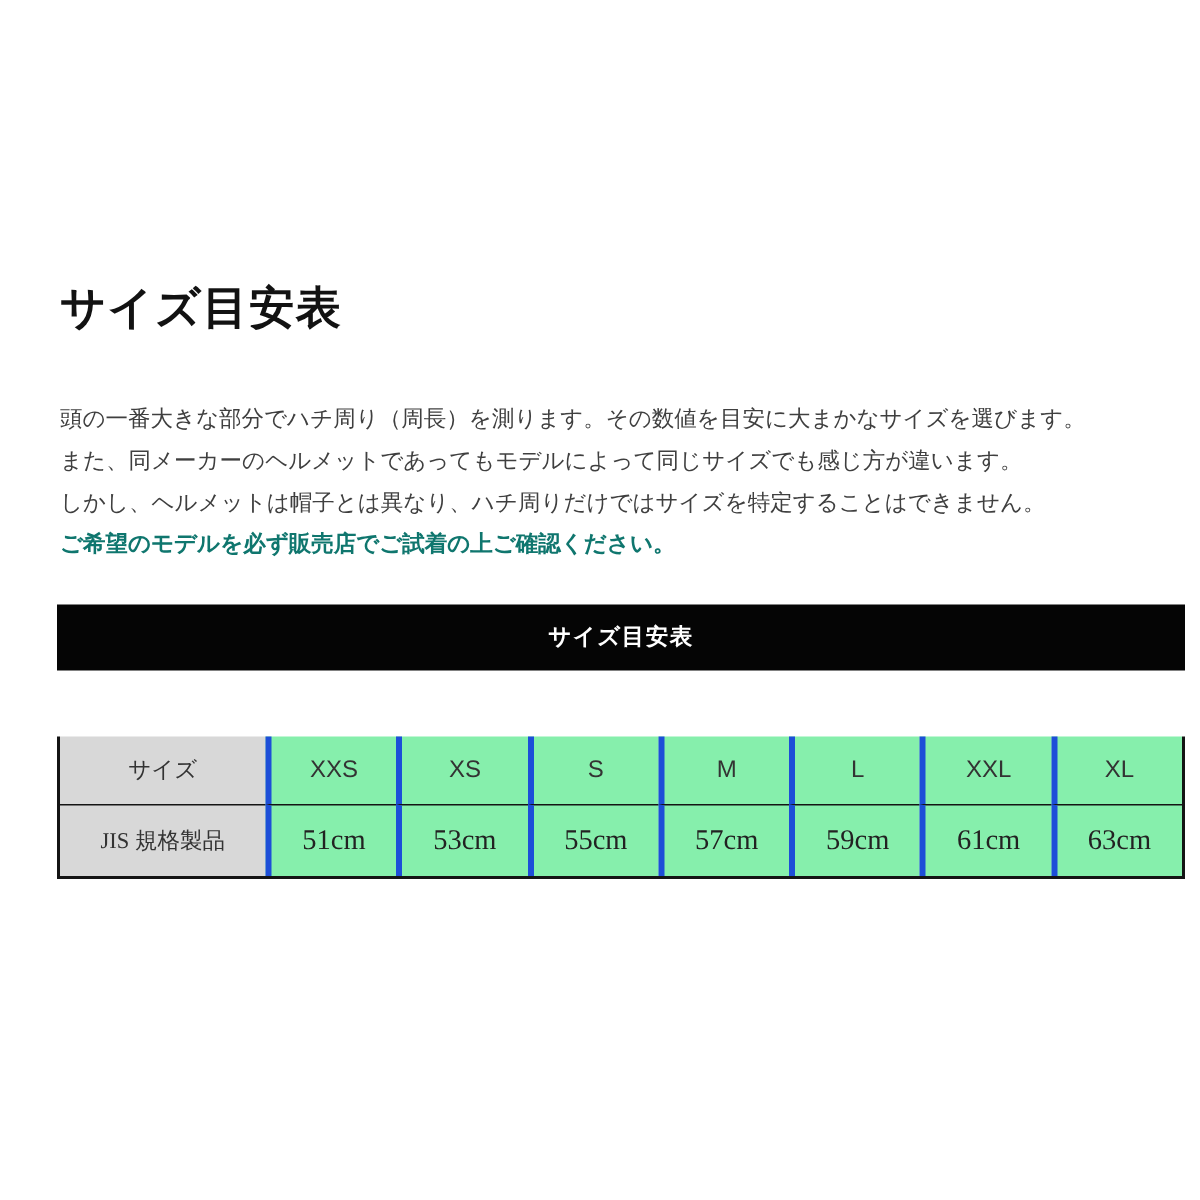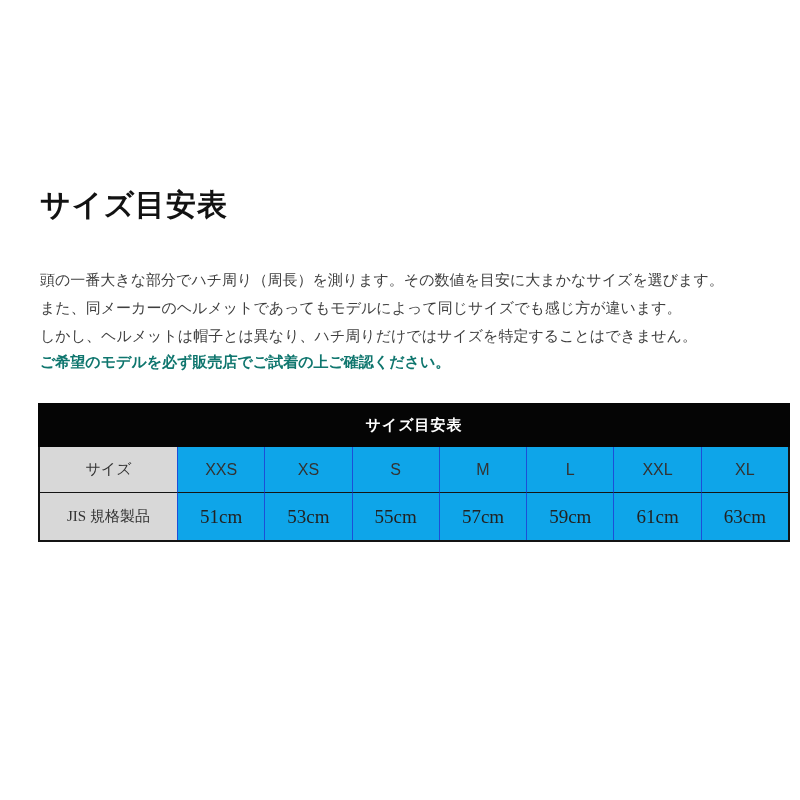--- a/index.html
+++ b/index.html
@@ -59,28 +59,29 @@
     text-align: center;
     letter-spacing: 1px;
   }
   .grid {
     display: grid;
     grid-template-columns: 137px repeat(7, 1fr);
     grid-template-rows: 45px 48px;
     border: 2px solid #141414;
     border-top: none;
     box-sizing: border-box;
+    margin-top: 44px;
   }
   .cell {
     display: flex;
     align-items: center;
     justify-content: center;
-    background: #0ea5e9;
+    background: #86efac;
     color: #2b2b2b;
-    border-left: 1px solid #1d4ed8;
+    border-left: 4px solid #1d4ed8;
     box-sizing: border-box;
   }
   .cell.col-first {
     border-left: none;
   }
   .cell.row-2 {
     border-top: 1px solid #141414;
     font-family: Liberation Serif, serif;
   }
   .cell.c-label {

